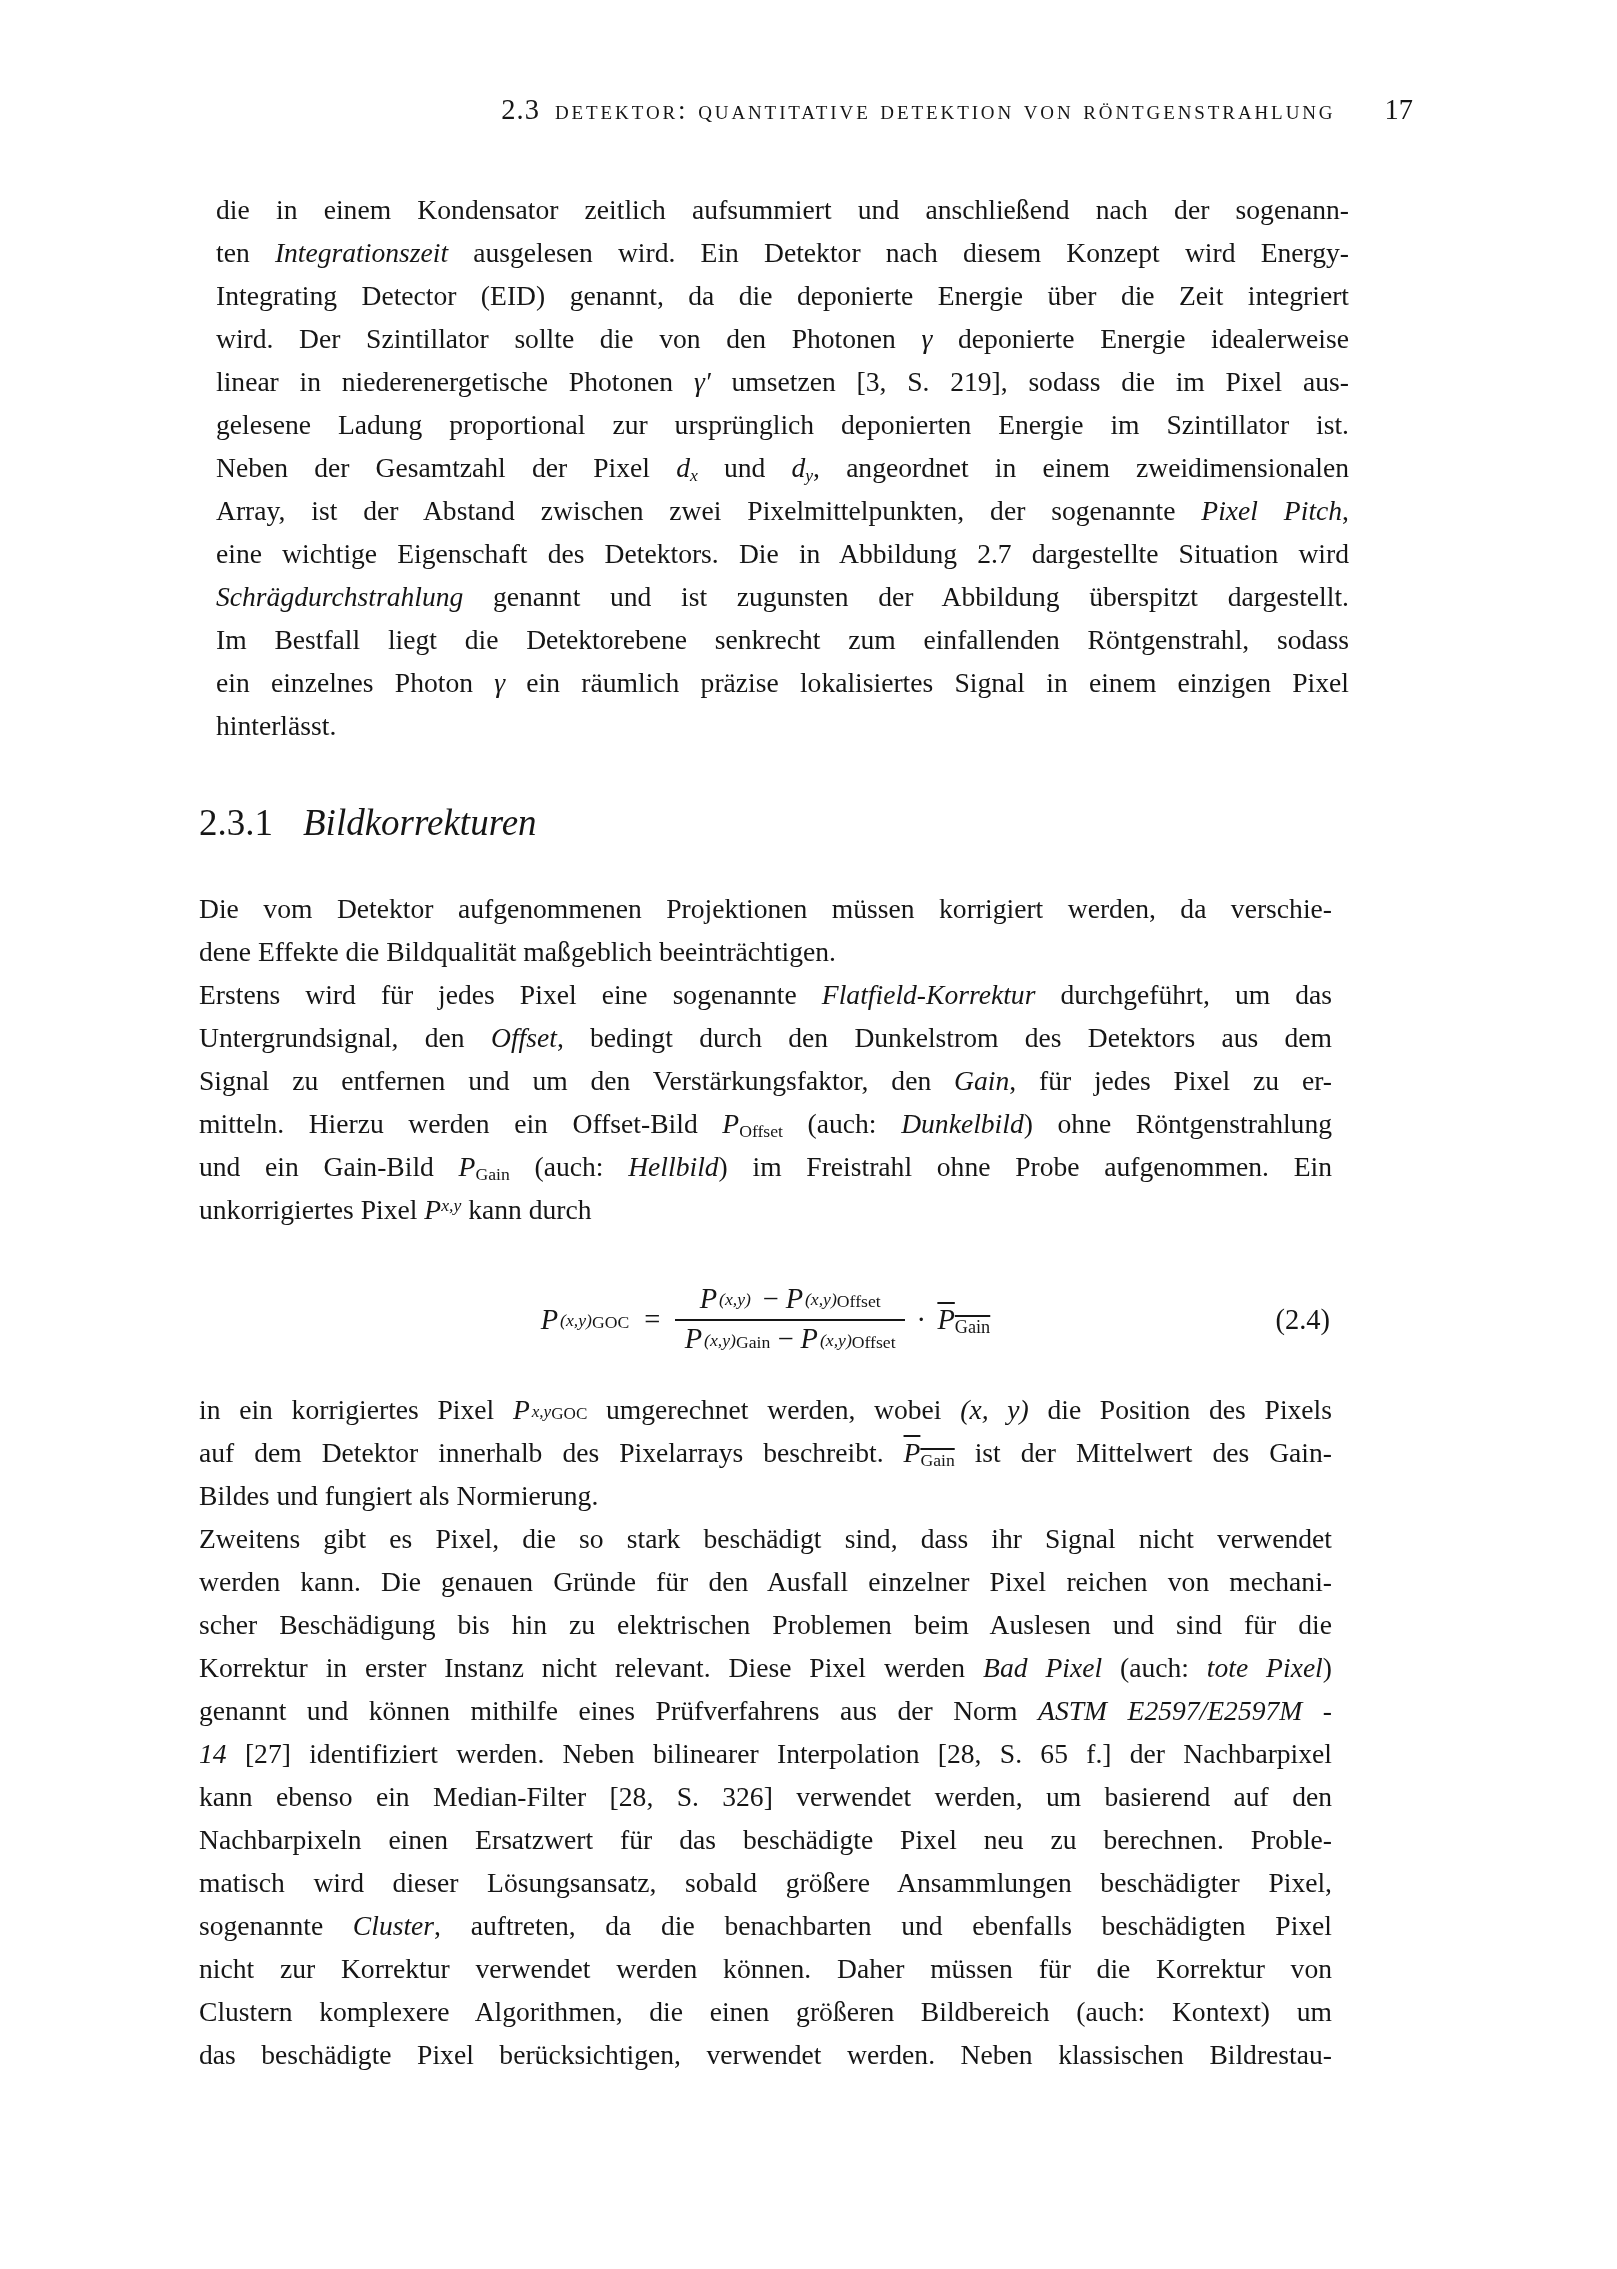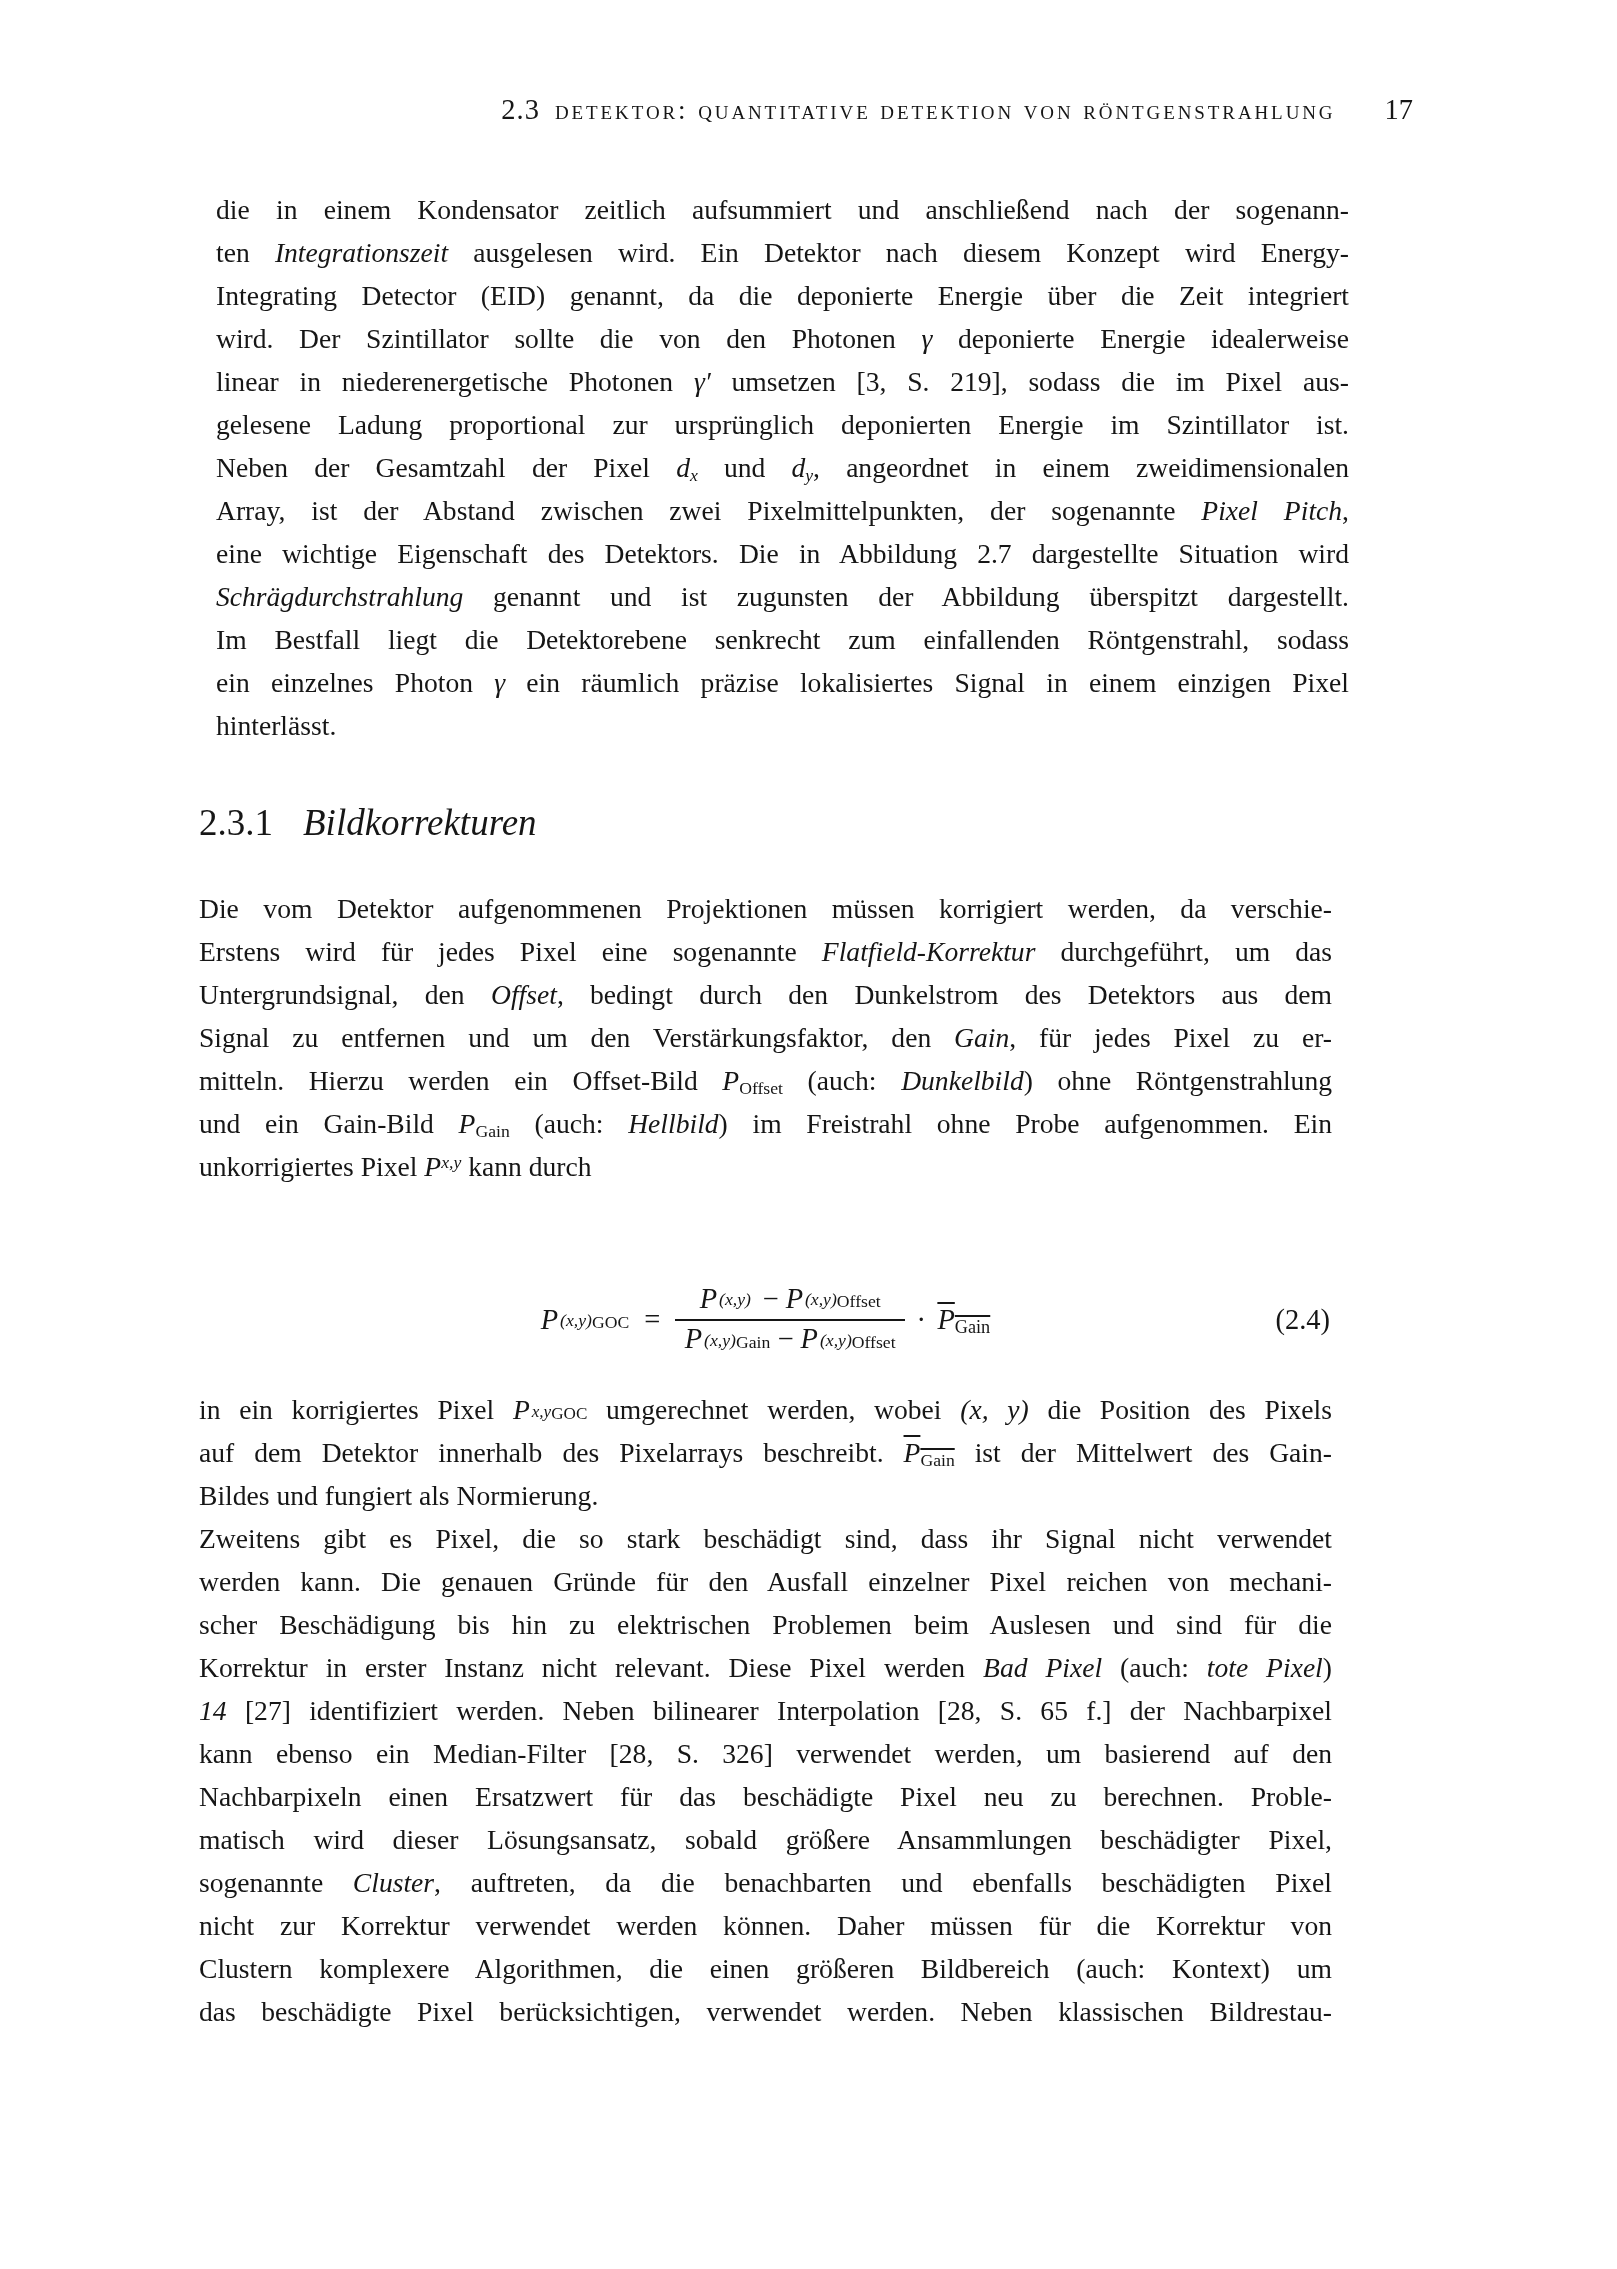--- a/index.html
+++ b/index.html
@@ -71,20 +71,21 @@
       <div class="line">ein einzelnes Photon <span class="s-i">γ</span> ein räumlich präzise lokalisiertes Signal in einem einzigen Pixel</div>
       <div class="line end">hinterlässt.</div>
     </div>
 
   <div id="heading" class="col">
     <span class="hnum">2.3.1</span><span class="htitle">Bildkorrekturen</span>
   </div>
 
   <div id="para23" class="col">
       <div class="line">Die vom Detektor aufgenommenen Projektionen müssen korrigiert werden, da verschie-</div>
+      <div class="line end">dene Effekte die Bildqualität maßgeblich beeinträchtigen.</div>
       <div class="line">Erstens wird für jedes Pixel eine sogenannte <span class="s-i">Flatfield-Korrektur</span> durchgeführt, um das</div>
       <div class="line">Untergrundsignal, den <span class="s-i">Offset</span>, bedingt durch den Dunkelstrom des Detektors aus dem</div>
       <div class="line">Signal zu entfernen und um den Verstärkungsfaktor, den <span class="s-i">Gain</span>, für jedes Pixel zu er-</div>
       <div class="line">mitteln. Hierzu werden ein Offset-Bild <span class="s-i">P</span><span class="s-sub">Offset</span> (auch: <span class="s-i">Dunkelbild</span>) ohne Röntgenstrahlung</div>
       <div class="line">und ein Gain-Bild <span class="s-i">P</span><span class="s-sub">Gain</span> (auch: <span class="s-i">Hellbild</span>) im Freistrahl ohne Probe aufgenommen. Ein</div>
       <div class="line end">unkorrigiertes Pixel <span class="s-i">P</span><span class="s-supi">x,y</span> kann durch</div>
     </div>
 
   <div id="equation" class="col">
     <span class="eq-body">
@@ -119,20 +120,21 @@
       <div class="line">in ein korrigiertes Pixel <span class="scr"><span class="bs">P</span><span class="stk">
             <span class="sp">x,y</span>
             <span class="sb">GOC</span>
           </span></span> umgerechnet werden, wobei <span class="s-i">(x, y)</span> die Position des Pixels</div>
       <div class="line">auf dem Detektor innerhalb des Pixelarrays beschreibt. <span class="ov"><span class="s-i">P</span><span class="s-sub">Gain</span></span> ist der Mittelwert des Gain-</div>
       <div class="line end">Bildes und fungiert als Normierung.</div>
       <div class="line">Zweitens gibt es Pixel, die so stark beschädigt sind, dass ihr Signal nicht verwendet</div>
       <div class="line">werden kann. Die genauen Gründe für den Ausfall einzelner Pixel reichen von mechani-</div>
       <div class="line">scher Beschädigung bis hin zu elektrischen Problemen beim Auslesen und sind für die</div>
       <div class="line">Korrektur in erster Instanz nicht relevant. Diese Pixel werden <span class="s-i">Bad Pixel</span> (auch: <span class="s-i">tote Pixel</span>)</div>
+      <div class="line">genannt und können mithilfe eines Prüfverfahrens aus der Norm <span class="s-i">ASTM E2597/E2597M -</span></div>
       <div class="line"><span class="s-i">14</span> [27] identifiziert werden. Neben bilinearer Interpolation [28, S. 65 f.] der Nachbarpixel</div>
       <div class="line">kann ebenso ein Median-Filter [28, S. 326] verwendet werden, um basierend auf den</div>
       <div class="line">Nachbarpixeln einen Ersatzwert für das beschädigte Pixel neu zu berechnen. Proble-</div>
       <div class="line">matisch wird dieser Lösungsansatz, sobald größere Ansammlungen beschädigter Pixel,</div>
       <div class="line">sogenannte <span class="s-i">Cluster</span>, auftreten, da die benachbarten und ebenfalls beschädigten Pixel</div>
       <div class="line">nicht zur Korrektur verwendet werden können. Daher müssen für die Korrektur von</div>
       <div class="line">Clustern komplexere Algorithmen, die einen größeren Bildbereich (auch: Kontext) um</div>
       <div class="line">das beschädigte Pixel berücksichtigen, verwendet werden. Neben klassischen Bildrestau-</div>
     </div>
 

